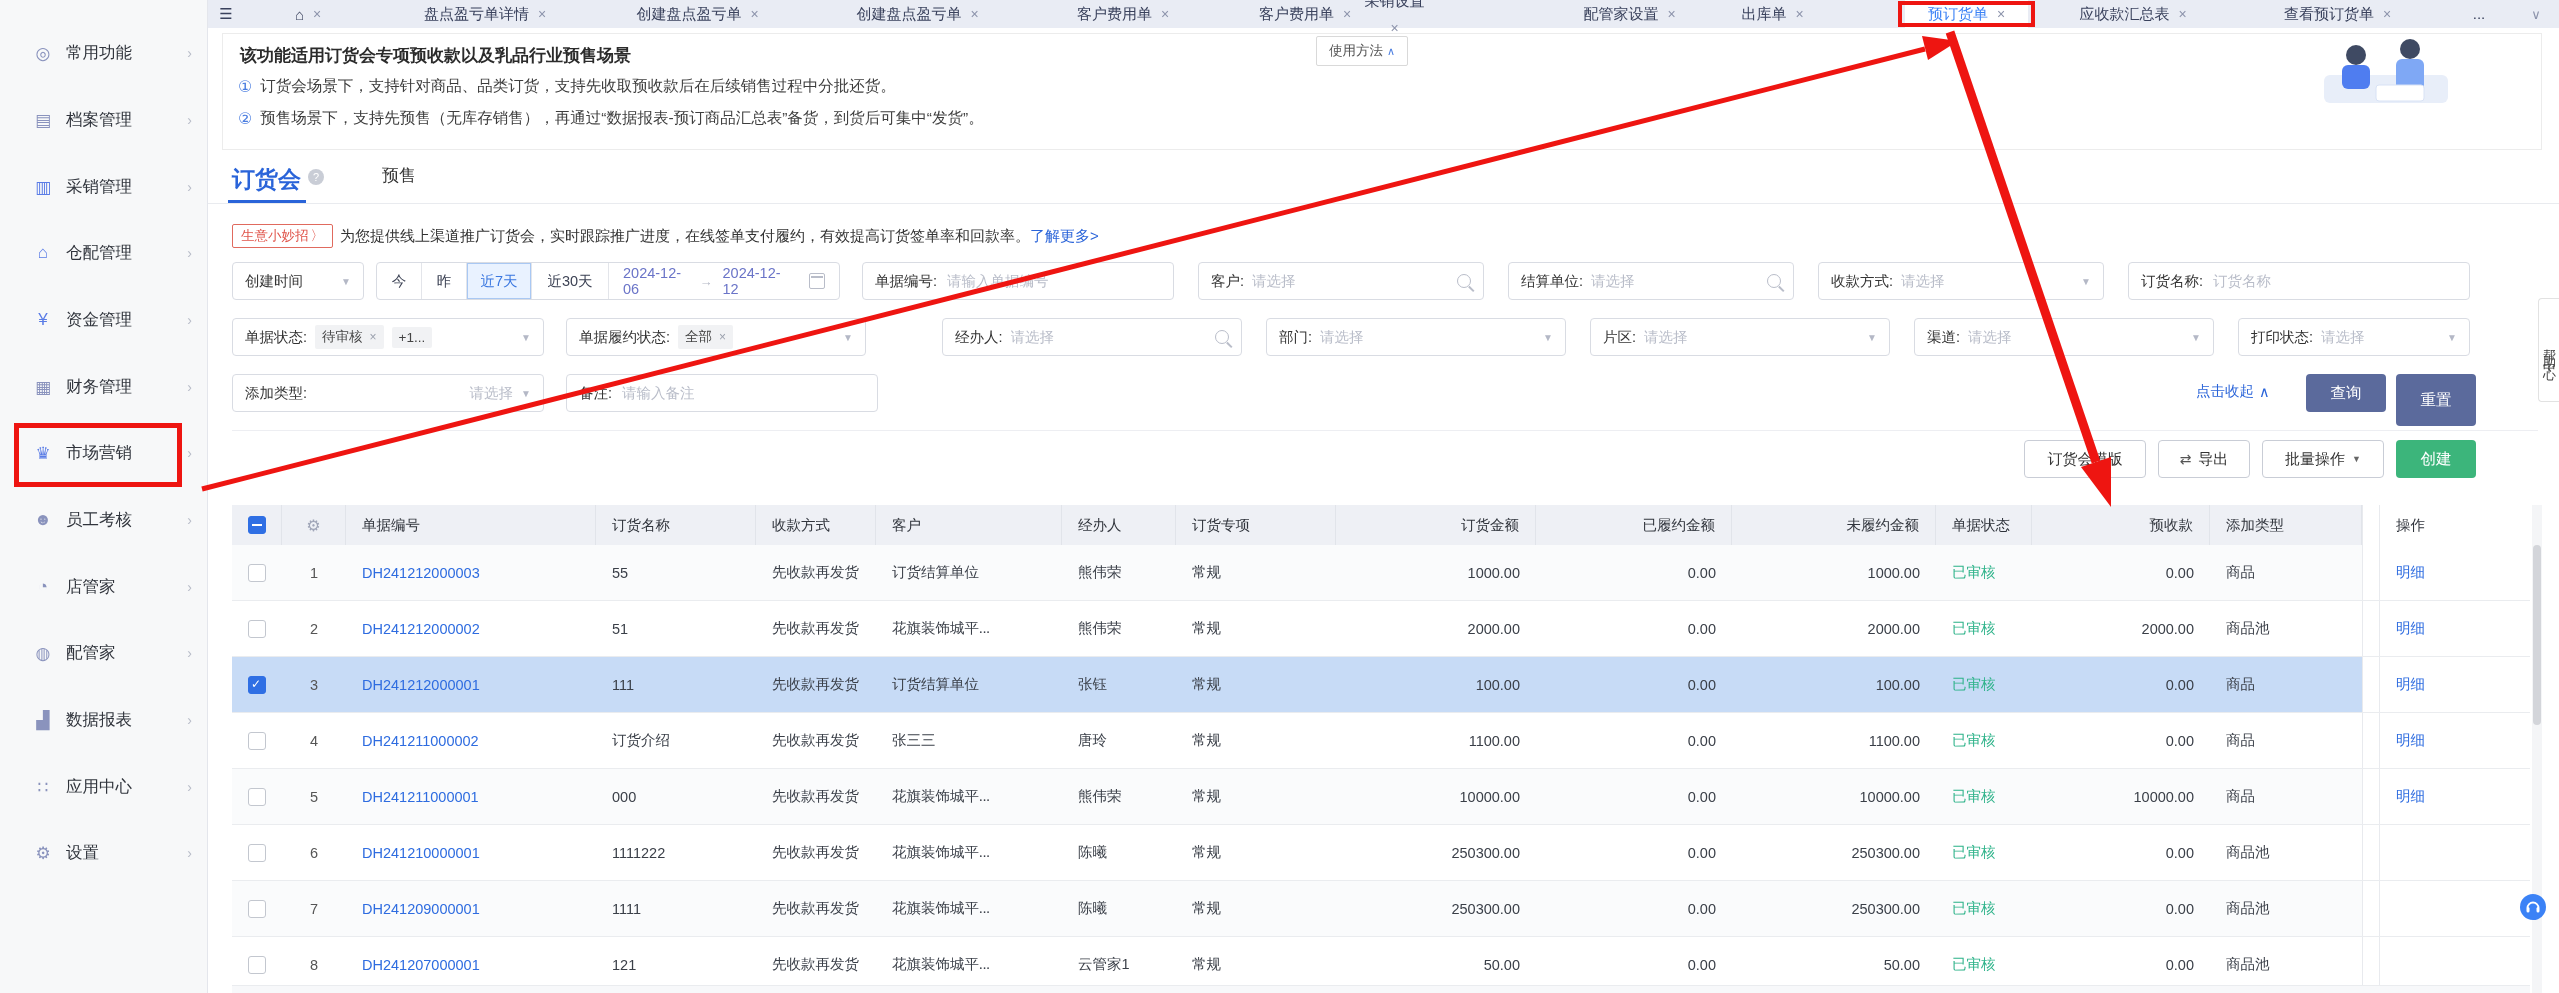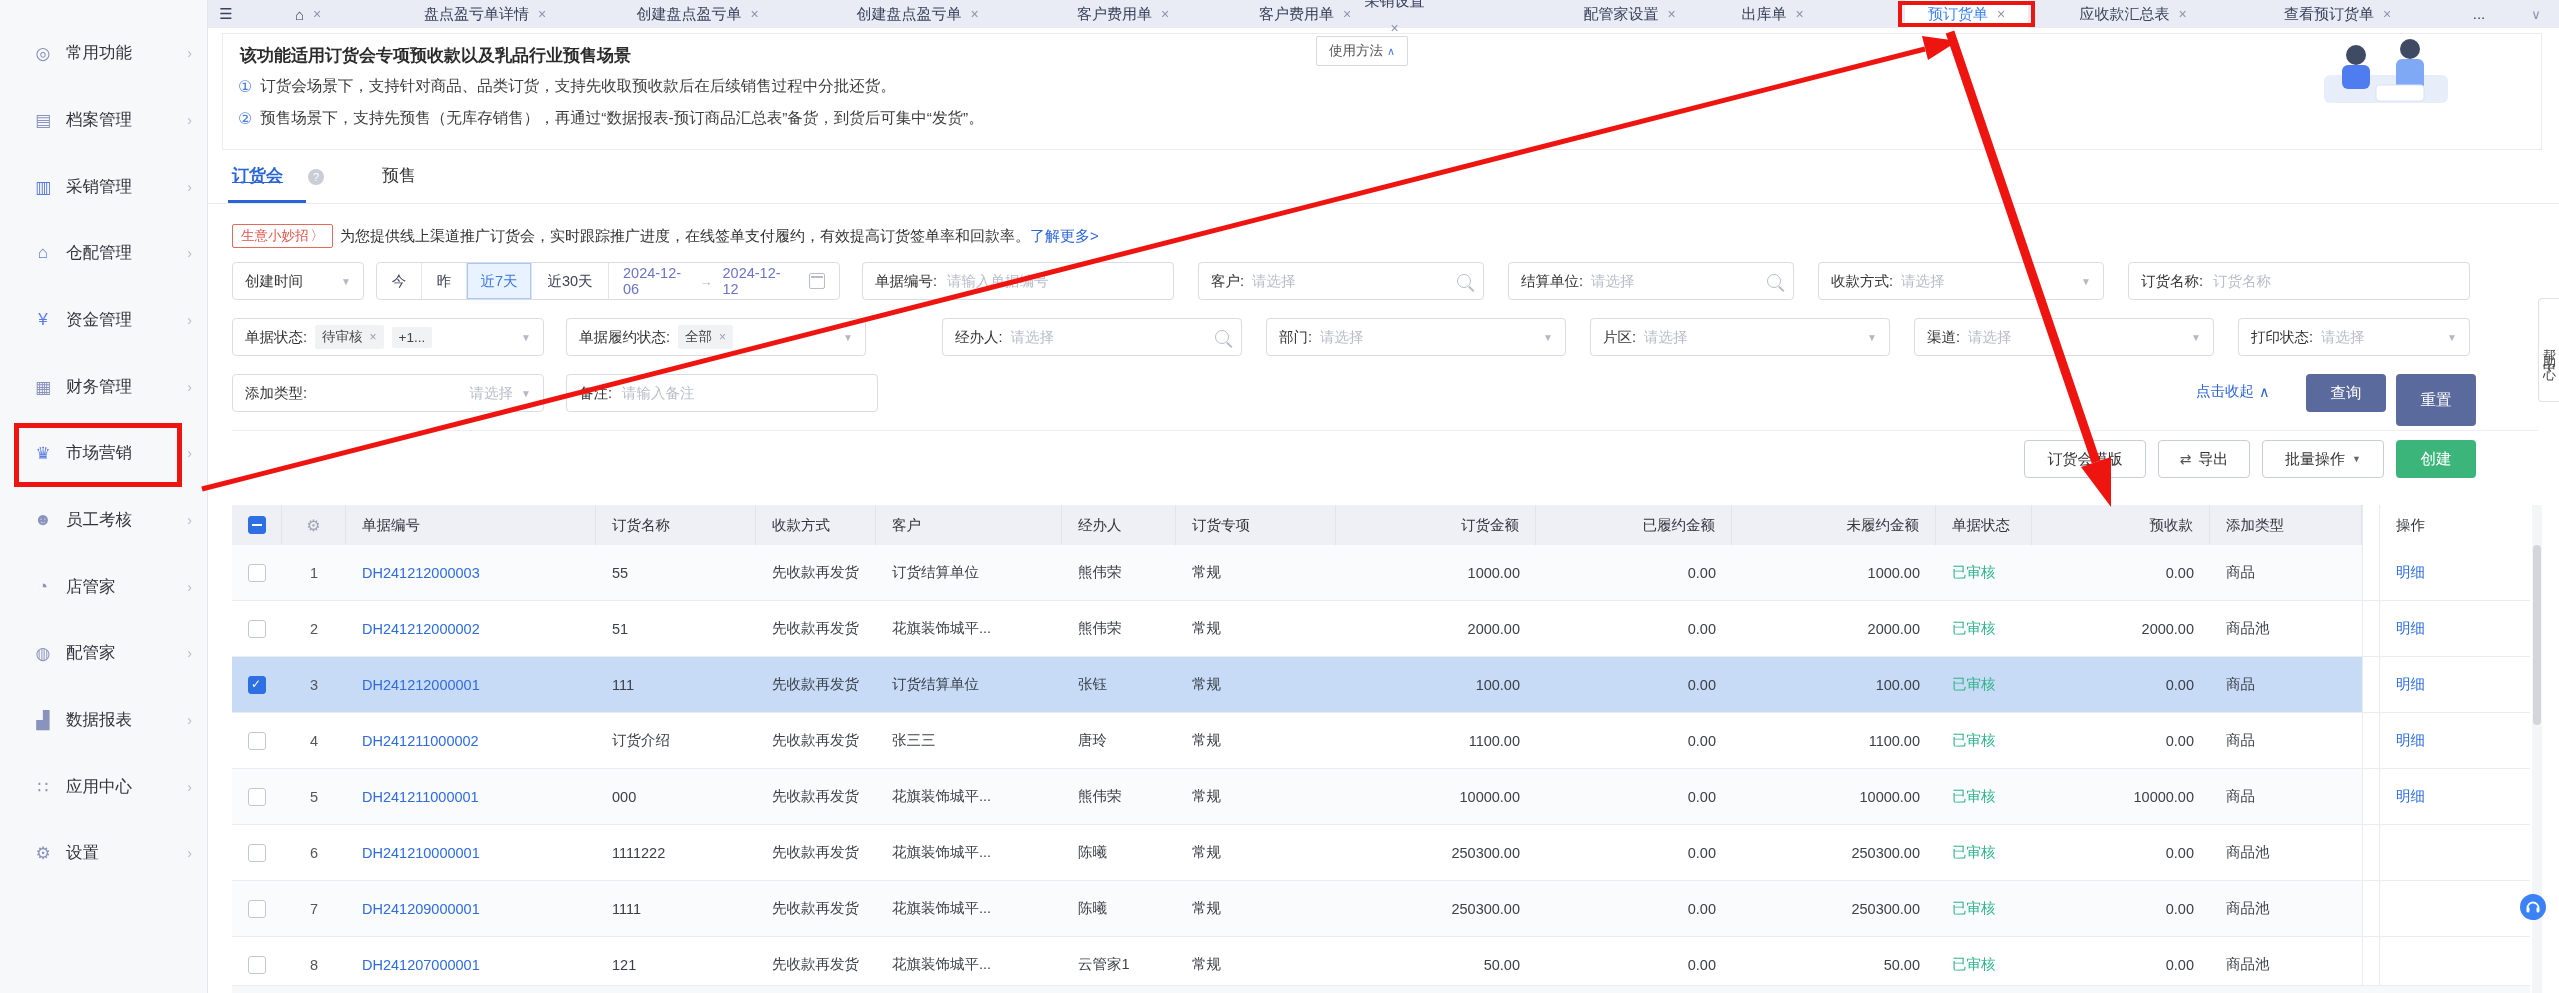--- a/index.html
+++ b/index.html
@@ -27,21 +27,21 @@
 
   
   .content-bg{left:208px;top:28px;width:2351px;height:965px;background:#fff;z-index:1;}
   .panel{left:222px;top:33px;width:2320px;height:117px;border:1px solid #ececec;background:#fff;z-index:2;}
   .b-title{left:240px;top:44px;font-size:17px;font-weight:bold;color:#2b2b2b;z-index:3;}
   .b-line{z-index:3;font-size:15.5px;color:#3d3d3d;display:flex;align-items:center;gap:8px;}
   .b-num{color:#4a7de0;font-size:16px;}
   .usage-btn{left:1316px;top:36px;width:92px;height:30px;background:#fff;border:1px solid #d9d9d9;border-radius:2px;display:flex;align-items:center;justify-content:center;gap:4px;font-size:13.5px;color:#555;z-index:4;cursor:pointer;}
   .usage-up{color:#4a7de0;font-size:11px;}
 
-  .vtab-active{left:232px;top:164px;font-size:17px;font-weight:bold;color:#2a64d9;z-index:3;cursor:pointer;text-decoration:underline;}
+  .vtab-active{left:232px;top:164px;font-size:23px;font-weight:bold;color:#2a64d9;z-index:3;cursor:pointer;}
   .vtab-help{left:308px;top:169px;width:16px;height:16px;border-radius:50%;background:#c9cdd6;color:#fff;font-size:11px;display:flex;align-items:center;justify-content:center;z-index:3;}
   .vtab{left:382px;top:164px;font-size:17px;color:#333;z-index:3;cursor:pointer;}
   .vtab-underline{left:228px;top:200px;width:78px;height:3px;background:#2a64d9;z-index:3;}
   .vtab-divider{left:208px;top:203px;width:2351px;height:1px;background:#e9ebef;z-index:2;}
 
   .promo-badge{left:232px;top:224px;height:24px;border:1px solid #e06a5e;border-radius:2px;color:#e0544a;font-size:13.5px;display:flex;align-items:center;padding:0 8px;gap:2px;z-index:3;}
   .promo-text{left:340px;top:227px;font-size:15px;color:#333;z-index:3;white-space:nowrap;}
   .promo-link{color:#2a64d9;cursor:pointer;}
 
   
@@ -74,21 +74,21 @@
   
   .table{left:232px;top:505px;width:2298px;z-index:2;}
   .thead{display:flex;height:40px;background:#eef0f5;align-items:stretch;}
   .th{display:flex;align-items:center;padding:0 16px;font-size:14.5px;color:#30343c;box-sizing:border-box;border-right:1px solid #e1e4ea;white-space:nowrap;overflow:hidden;}
   .trow{display:flex;height:55px;border-bottom:1px solid #eaecef;align-items:stretch;background:#fff;}
   .trow.gray{background:#fafbfc;}
   .trow.selected{background:#c7dbf6;}
   .td{display:flex;align-items:center;padding:0 16px;font-size:14.5px;color:#3a3f48;box-sizing:border-box;white-space:nowrap;overflow:hidden;}
   .c1{width:50px;justify-content:center;padding:0;}
   .c2{width:64px;justify-content:center;padding:0;color:#555;}
-  .c3{width:250px;} .c4{width:160px;} .c5{width:120px;} .c6{width:186px;}
+  .c3{width:250px;} .c4{width:160px;} .c5{width:120px;} .c6{width:186px;font-family:Liberation Serif, serif;}
   .c7{width:114px;} .c8{width:160px;} .c9{width:200px;} .c10{width:196px;}
   .c11{width:204px;} .c12{width:96px;} .c13{width:178px;} .c14{width:152px;}
   .c15{width:18px;padding:0;background:#fff;border-left:1px solid #e8eaee;border-right:1px solid #e8eaee;}
   .c16{width:150px;background:#fff;border-right:none;}
   .num{justify-content:flex-end;}
   .lnk{color:#2e6ce0;cursor:pointer;text-decoration:none;}
   .status{color:#2eb38a;}
   .gear{color:#a0a6b8;font-size:16px;cursor:pointer;}
   .cb{width:16px;height:16px;border:1px solid #c3c7cf;border-radius:3px;background:#fff;display:inline-block;position:relative;cursor:pointer;}
   .cb.ind{background:#2f6fe4;border-color:#2f6fe4;}

